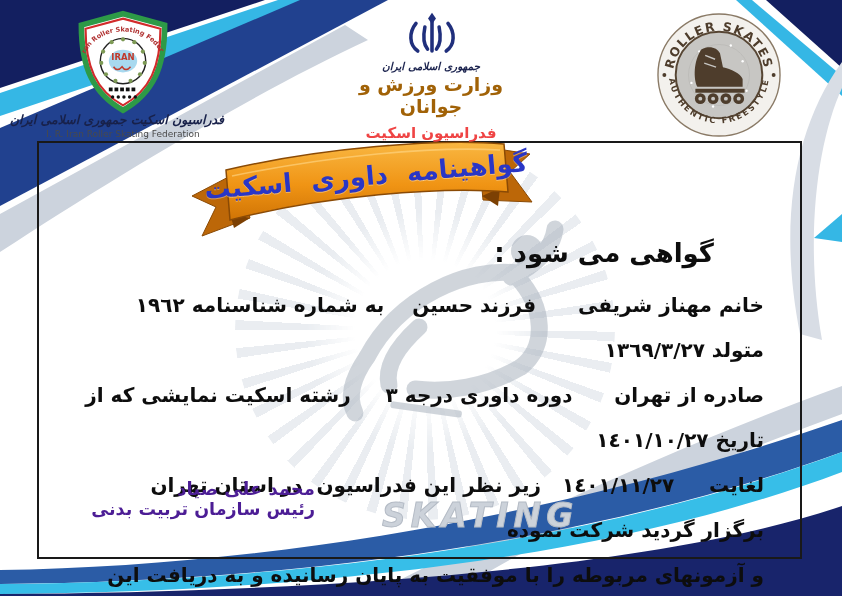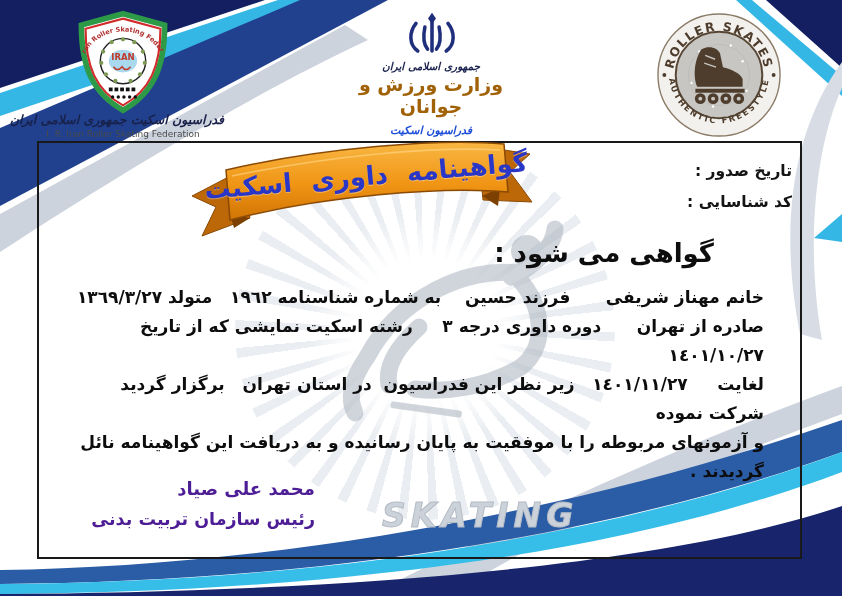--- a/index.html
+++ b/index.html
@@ -32,41 +32,41 @@
     position:absolute;left:216px;top:148px;width:300px;height:56px;z-index:4;
     display:flex;align-items:center;justify-content:center;
     transform:rotate(-5deg);direction:rtl;
     font-size:26px;font-weight:bold;color:#2a36c5;word-spacing:10px;white-space:nowrap;
     text-shadow:0 1px 0 rgba(255,255,255,.35);
   }
   
   .center-head{position:absolute;left:331px;top:60px;width:200px;z-index:2;text-align:center;direction:rtl;}
   .country-line{font-size:10.5px;font-weight:bold;color:#1d2550;font-style:italic;}
   .ministry-line{font-size:19px;font-weight:bold;color:#a16207;margin-top:1px;}
-  .federation-line{font-size:11px;font-weight:bold;color:#1d4ed8;margin-top:7px;font-style:italic;}
+  .federation-line{font-size:15px;font-weight:bold;color:#ef4444;margin-top:7px;}
   .emblem-svg{position:absolute;left:404px;top:11px;z-index:2;}
   .shield-svg{position:absolute;left:68px;top:10px;z-index:2;}
   .shield-fa{position:absolute;left:22px;top:112px;width:202px;z-index:2;text-align:left;
     direction:rtl;font-size:12.5px;font-weight:bold;font-style:italic;color:#18214a;white-space:nowrap;}
   .shield-en{position:absolute;left:22px;top:129px;width:202px;z-index:2;text-align:center;
     font-size:9px;color:#4a4a4a;white-space:nowrap;}
   .badge-svg{position:absolute;left:656px;top:12px;z-index:2;}
   
   .meta{position:absolute;right:50px;top:156px;z-index:4;direction:rtl;text-align:right;
     font-size:15.5px;font-weight:bold;color:#141414;line-height:31px;}
   .heading{position:absolute;right:128px;top:238px;z-index:4;direction:rtl;
     font-size:26px;font-weight:bold;color:#0d0d0d;white-space:nowrap;}
   .body-lines{position:absolute;left:70px;top:283px;width:694px;z-index:4;direction:rtl;
     text-align:right;color:#0d0d0d;}
-  .body-lines .line{font-size:17px;font-weight:bold;line-height:29px;white-space:pre-wrap;}
+  .body-lines .line{font-size:20px;font-weight:bold;line-height:45px;white-space:pre-wrap;}
   .sig{position:absolute;z-index:4;text-align:right;direction:rtl;color:#4c1d95;}
   .sig-right{left:355px;top:470px;width:230px;}
   .sig-left{left:80px;top:478px;width:235px;}
   .sig .name{font-size:18px;font-weight:bold;}
-  .sig .title{font-size:17.5px;font-weight:bold;margin-top:10px;white-space:nowrap;}
+  .sig .title{font-size:17.5px;font-weight:bold;white-space:nowrap;}
 </style>
 </head>
 <body>
 
 <div id="page">
 
   <svg class="bg-svg" width="842" height="596" viewBox="0 0 842 596">
 
     <polygon points="0,0 265,0 0,88" fill="#131f60"></polygon>
     <polygon points="278,0 345,0 0,116 0,93" fill="#35b7e5"></polygon>
@@ -213,24 +213,20 @@
     </defs>
     <path d="M 58,42 L 12,66 L 36,77 L 22,106 L 70,88 Z" fill="#bc6708" stroke="#8a4a05" stroke-width="1"></path>
     <path d="M 298,16 L 350,24 L 330,42 L 352,72 L 303,70 Z" fill="#bc6708" stroke="#8a4a05" stroke-width="1"></path>
     <polygon points="50,84 70,88 54,98" fill="#7c4003"></polygon>
     <polygon points="320,58 302,66 318,76" fill="#7c4003"></polygon>
     <path d="M 46,40 C 140,18 260,8 324,14 L 328,62 C 262,56 142,66 50,90 Z" fill="url(#ribbonGrad)" stroke="#8a4a05" stroke-width="1.5"></path>
     <path d="M 52,46 C 150,26 252,16 320,20" stroke="#ffd98a" stroke-width="1.6" fill="none" opacity="0.6"></path>
   </svg>
   <div class="ribbon-text">گواهینامه  داوری  اسکیت</div>
 
-  <div class="meta">
-    <div>تاریخ صدور :</div>
-    <div>کد شناسایی :</div>
-  </div>
 
   <div class="heading">گواهی می شود :</div>
 
   <div class="body-lines">
     <div class="line">خانم مهناز شریفی      فرزند حسین    به شماره شناسنامه ١٩٦٢   متولد ١٣٦٩/٣/٢٧</div>
     <div class="line">صادره از تهران      دوره داوری درجه ٣     رشته اسکیت نمایشی که از تاریخ ١٤٠١/١٠/٢٧</div>
     <div class="line">لغایت     ١٤٠١/١١/٢٧   زیر نظر این فدراسیون  در استان تهران   برگزار گردید شرکت نموده</div>
     <div class="line">و آزمونهای مربوطه را با موفقیت به پایان رسانیده و به دریافت این گواهینامه نائل گردیدند .</div>
   </div>
 

